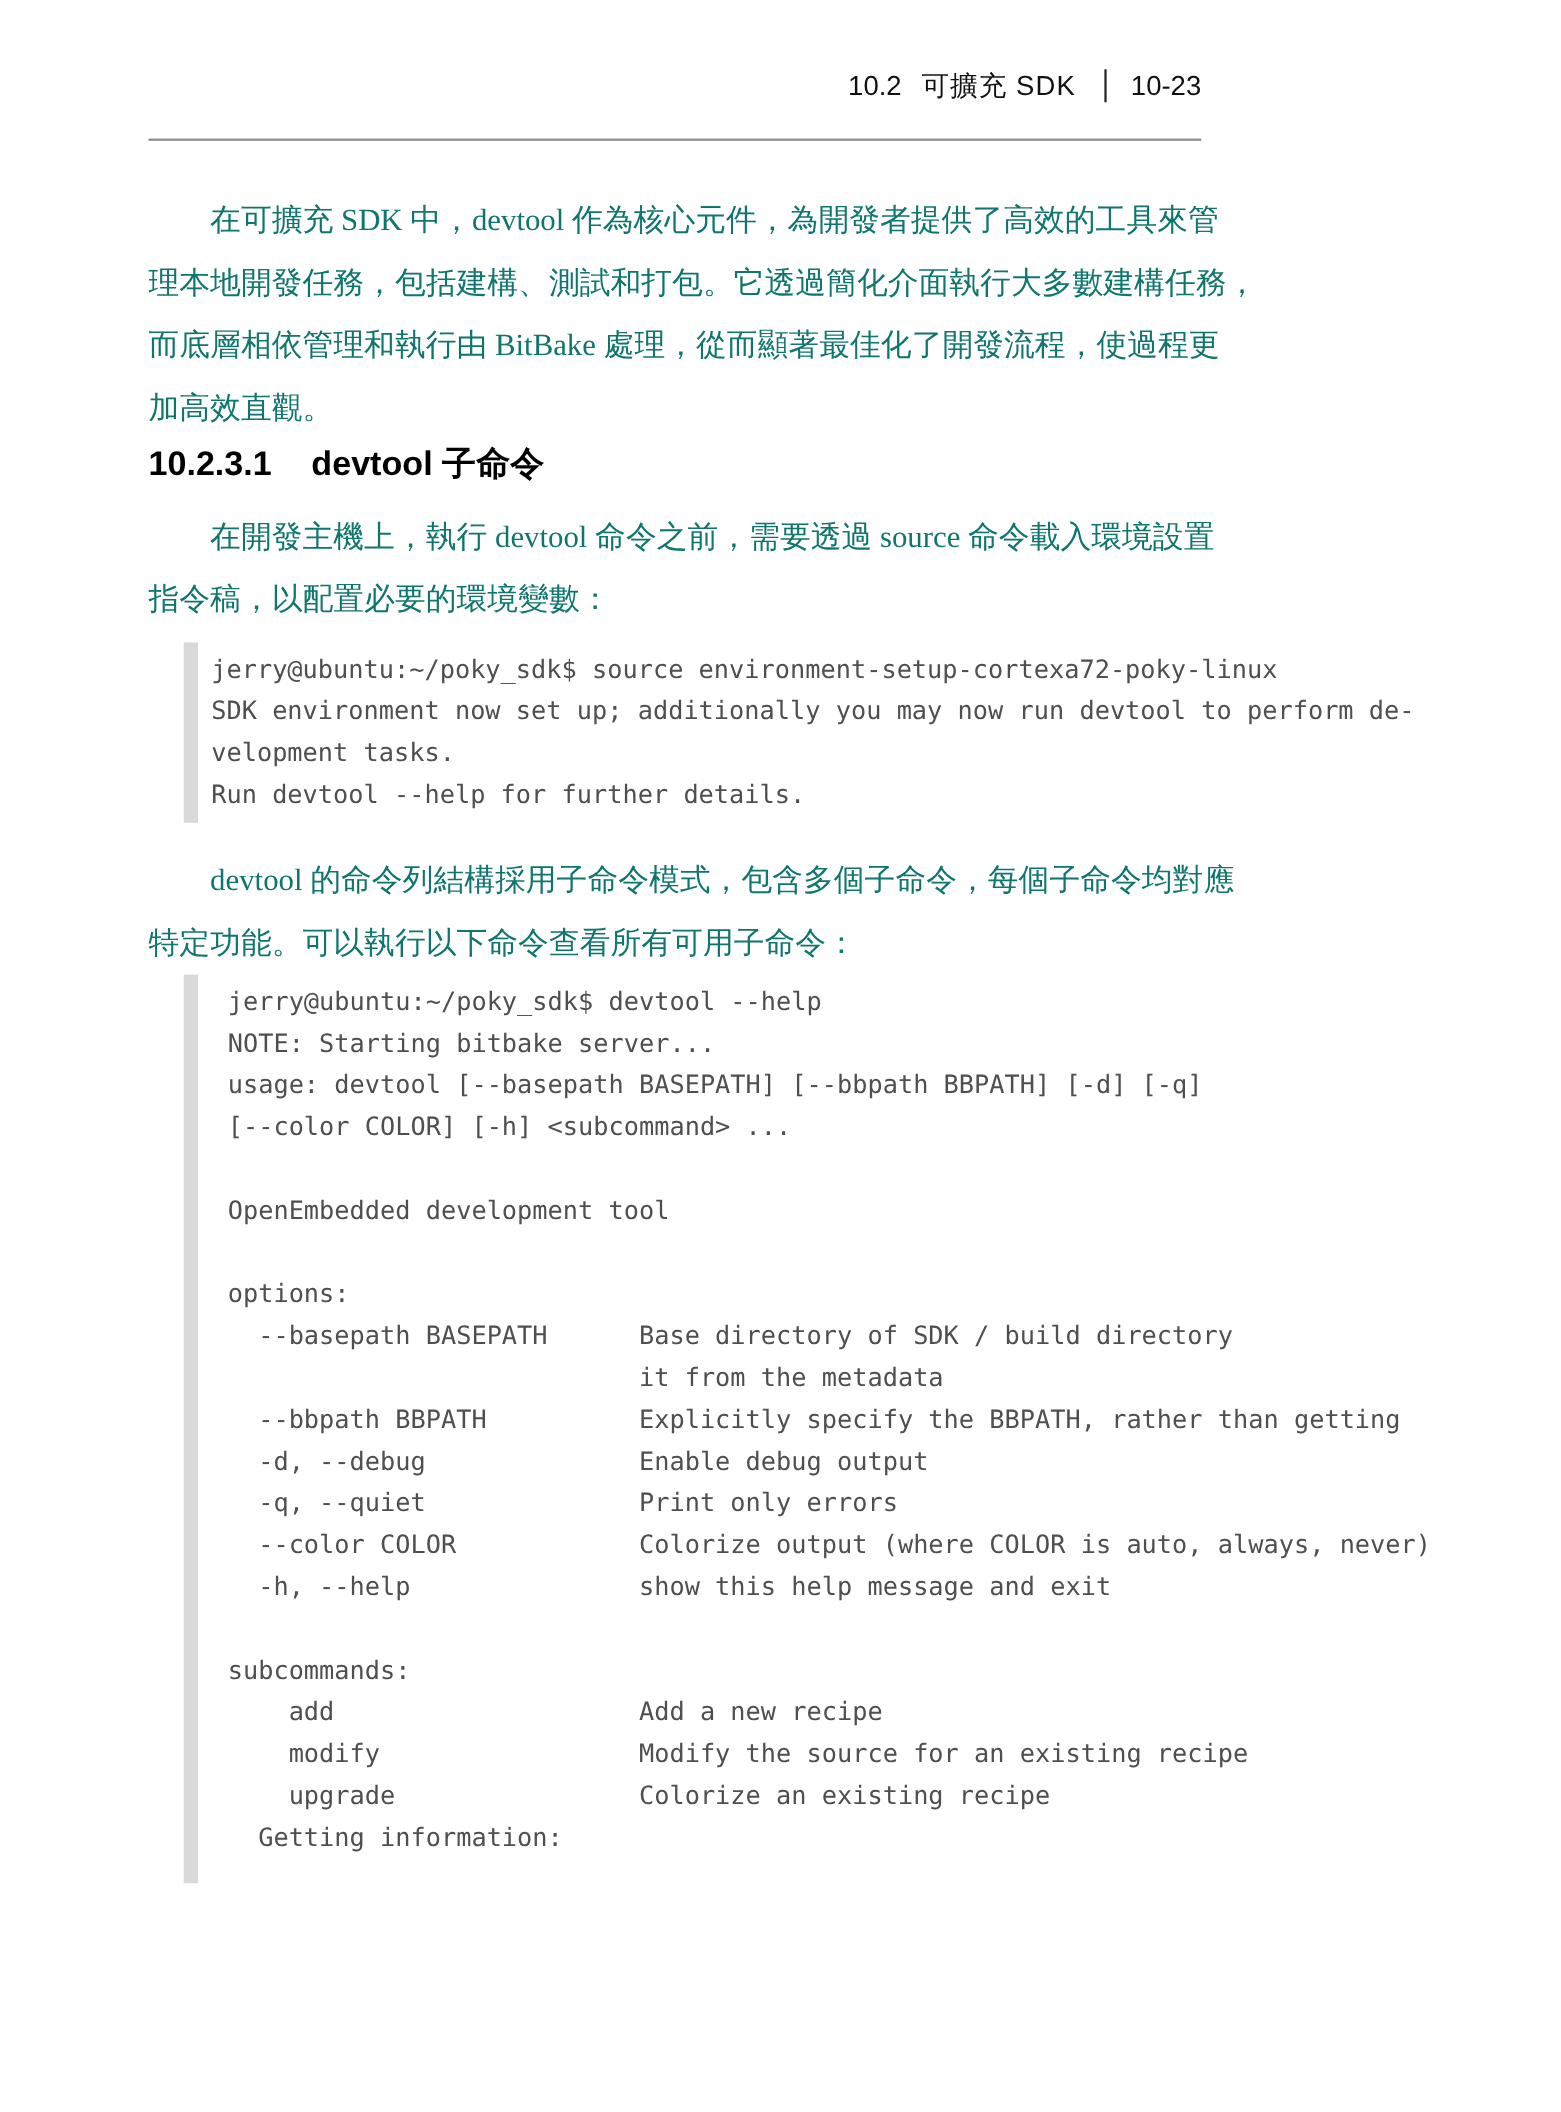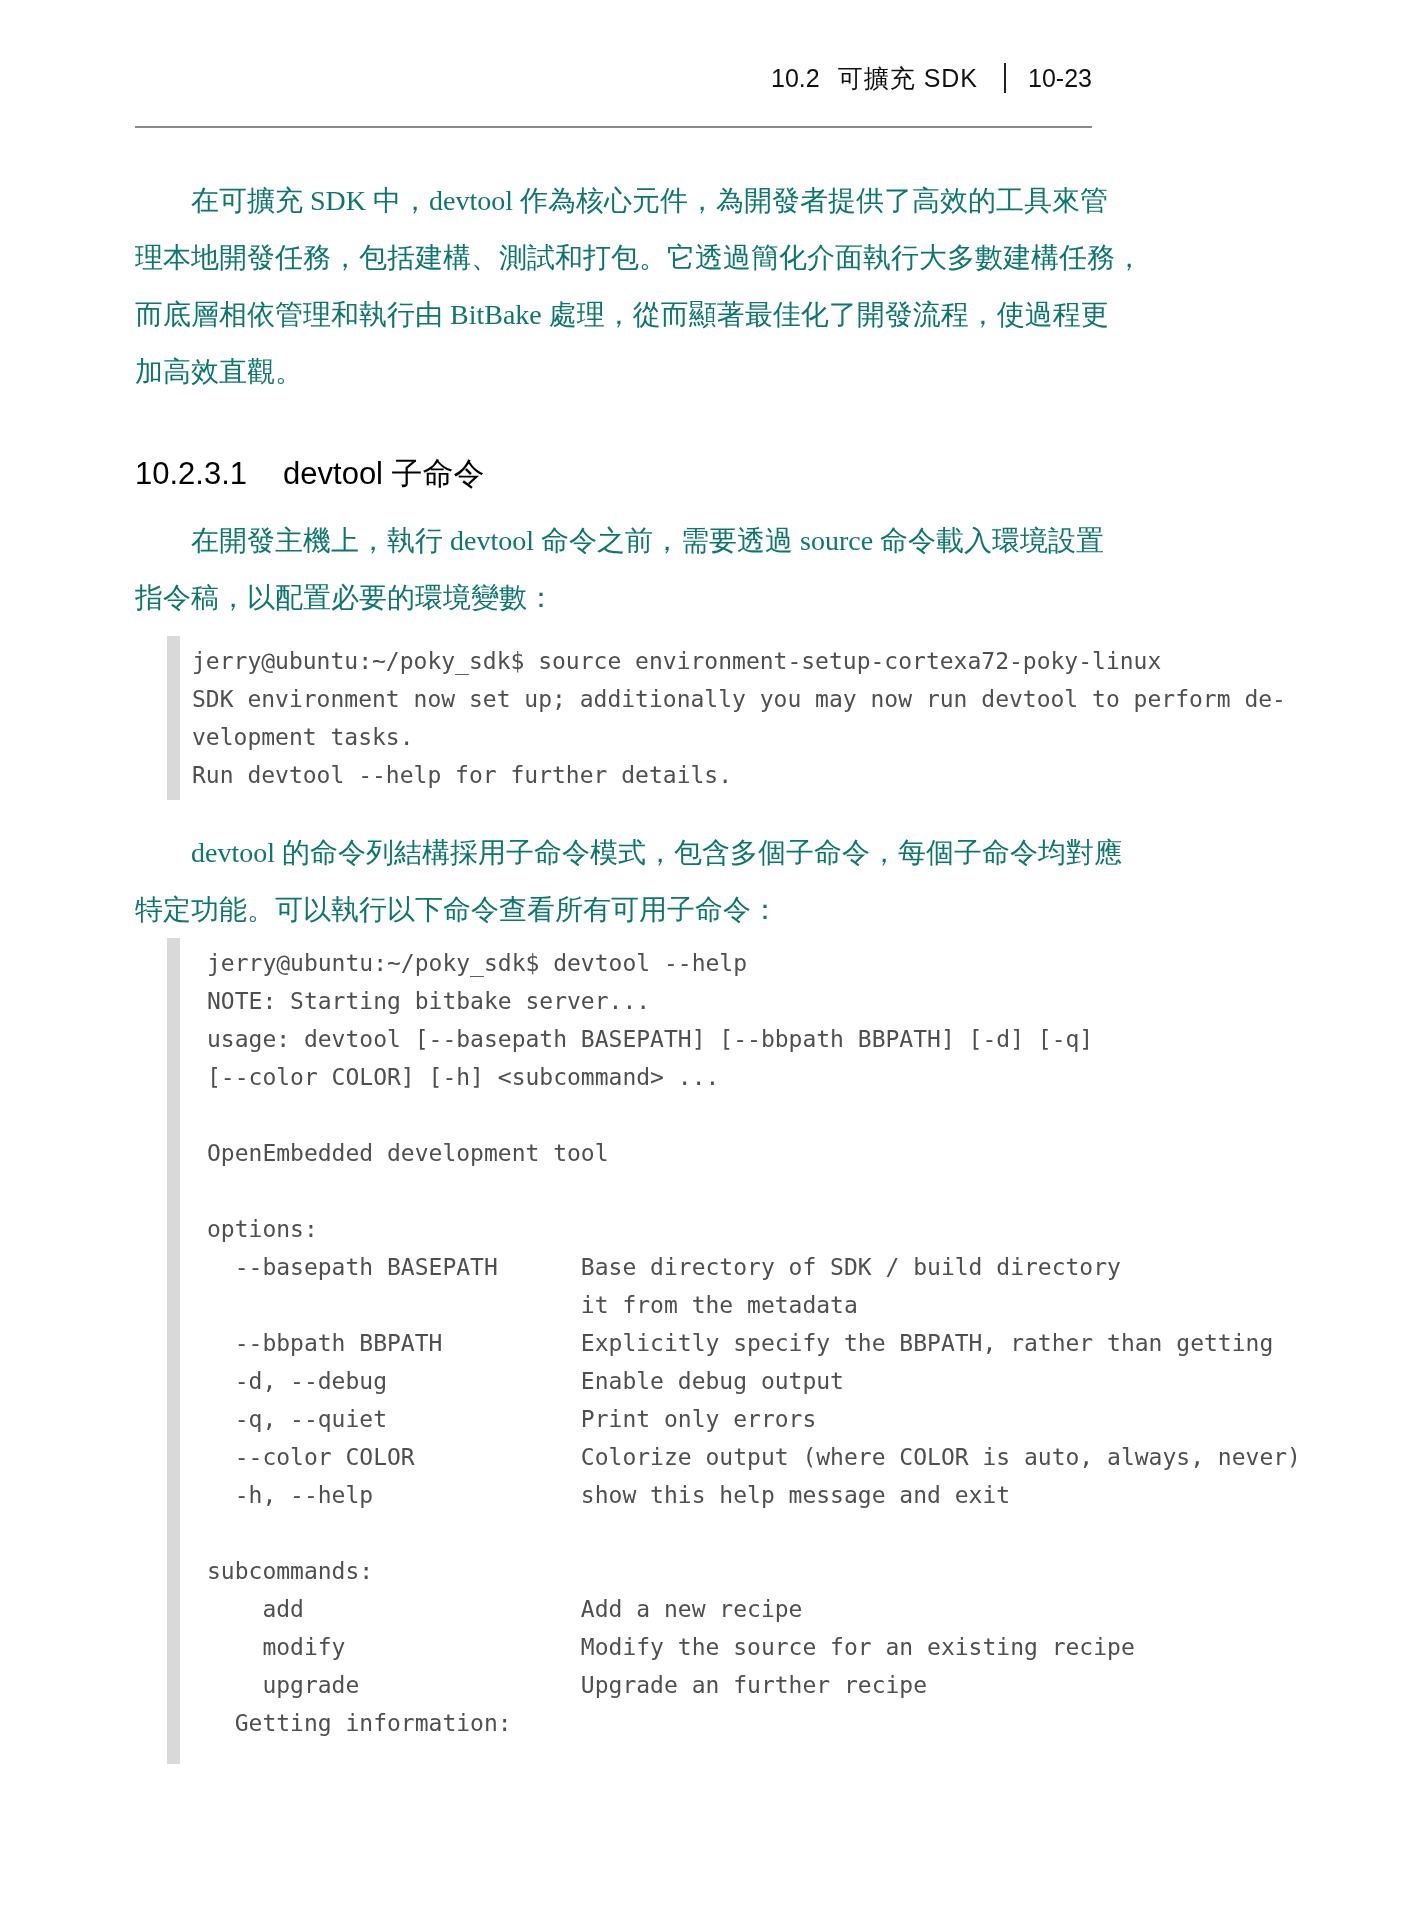--- a/index.html
+++ b/index.html
@@ -50,24 +50,23 @@
     line-height: 57px;
     color: #0f766e;
   }
   .cn-para .line { white-space: nowrap; }
   .cn-para .line:first-child { text-indent: 2em; }
   .para-intro   { margin-top: 44px; }
   .para-env     { margin-top: 16px; }
   .para-subcmd  { margin-top: 24px; }
   
   .section-heading {
-    margin-top: 52px;
     font-family: "Liberation Sans", sans-serif;
     font-size: 31px;
-    font-weight: 400;
+    font-weight: 700;
     line-height: 44px;
     color: #000000;
   }
   .section-heading .h-num { margin-right: 36px; }
   
   .code-block {
     margin-left: 32px;
     margin-top: 8px;
     border-left: 13px solid #d9d9d9;
     padding: 6px 0 6px 27px;
@@ -142,17 +141,17 @@
       <div class="line">                           it from the metadata</div>
       <div class="line">  --bbpath BBPATH          Explicitly specify the BBPATH, rather than getting</div>
       <div class="line">  -d, --debug              Enable debug output</div>
       <div class="line">  -q, --quiet              Print only errors</div>
       <div class="line">  --color COLOR            Colorize output (where COLOR is auto, always, never)</div>
       <div class="line">  -h, --help               show this help message and exit</div>
       <div class="line">&nbsp;</div>
       <div class="line">subcommands:</div>
       <div class="line">    add                    Add a new recipe</div>
       <div class="line">    modify                 Modify the source for an existing recipe</div>
-      <div class="line">    upgrade                Upgrade an further recipe</div>
+      <div class="line">    upgrade                Colorize an existing recipe</div>
       <div class="line">  Getting information:</div>
     </div>
 
 </div>
 
 </body></html>

